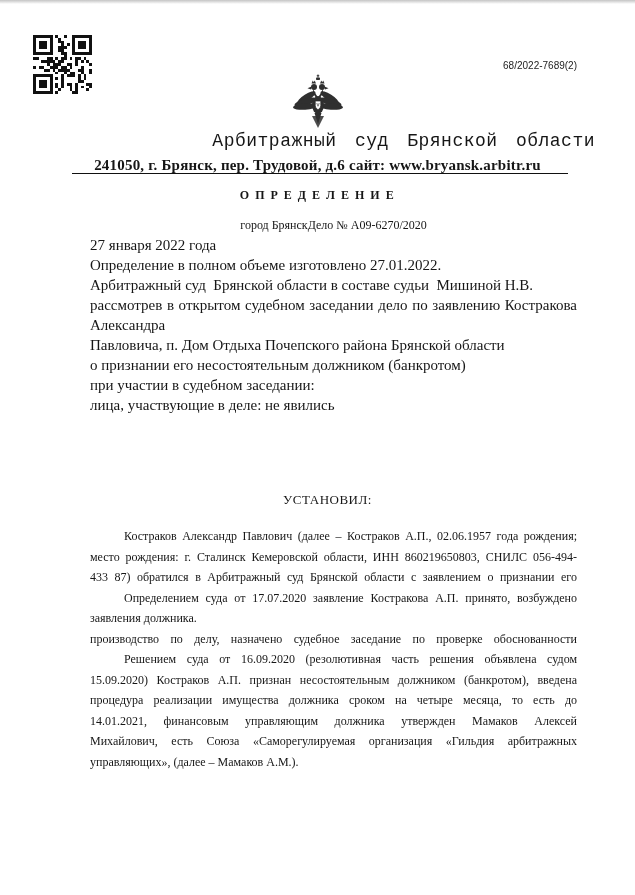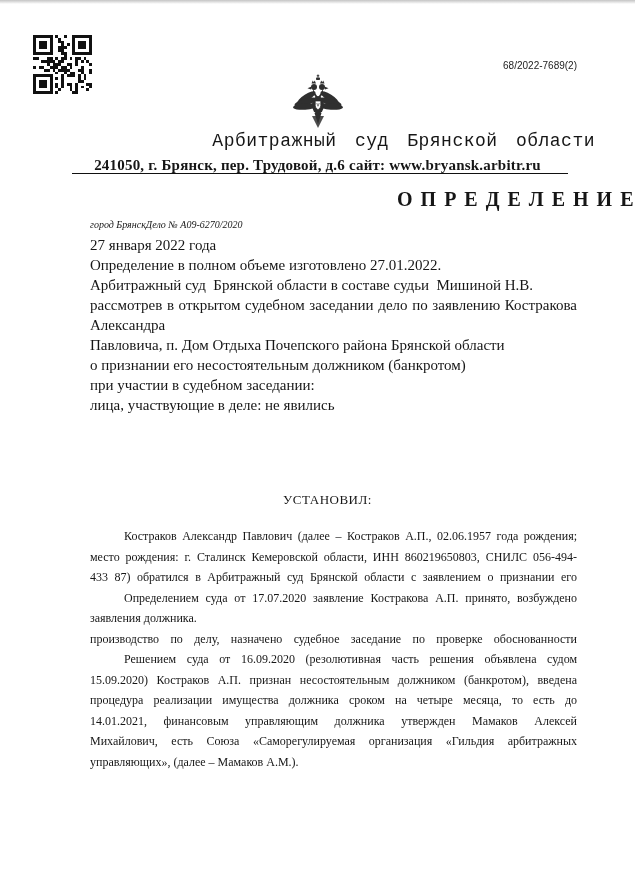--- a/index.html
+++ b/index.html
@@ -28,26 +28,26 @@
     position:absolute;top:131px;left:40px;right:40px;
     text-align:right;font-size:18px;word-spacing:7px;letter-spacing:.5px;font-family:Liberation Mono, monospace;
   }
   .court-address{
     position:absolute;top:157px;left:40px;right:40px;
     text-align:center;font-size:15px;font-weight:700;letter-spacing:.2px;
   }
   .rule{position:absolute;top:173px;left:72px;width:496px;border-top:1.8px solid #111;}
   .doc-title{
     position:absolute;top:188px;left:0;right:0;
-    text-align:right;font-size:20px;letter-spacing:1.5px;font-weight:600;
+    text-align:center;font-size:12px;letter-spacing:1.5px;font-weight:600;
   }
   .case-row{
     position:absolute;top:215px;left:90px;width:487px;
-    display:flex;justify-content:flex-start;
-    font-size:10px;line-height:20px;font-style:italic;
+    display:flex;justify-content:center;
+    font-size:12px;line-height:20px;
   }
   .intro{position:absolute;top:235px;left:90px;width:487px;font-size:15px;line-height:20px;}
   .section-heading{
     position:absolute;top:492px;left:0;right:0;
     text-align:center;font-size:13px;letter-spacing:.5px;padding-left:20px;
   }
   .body-text{position:absolute;top:526px;left:90px;width:487px;font-size:12px;line-height:20.5px;}
   .line{white-space:pre-wrap;}
   .line.just{white-space:normal;text-align:justify;text-align-last:justify;-moz-text-align-last:justify;}
   .line.ind{text-indent:34px;}

